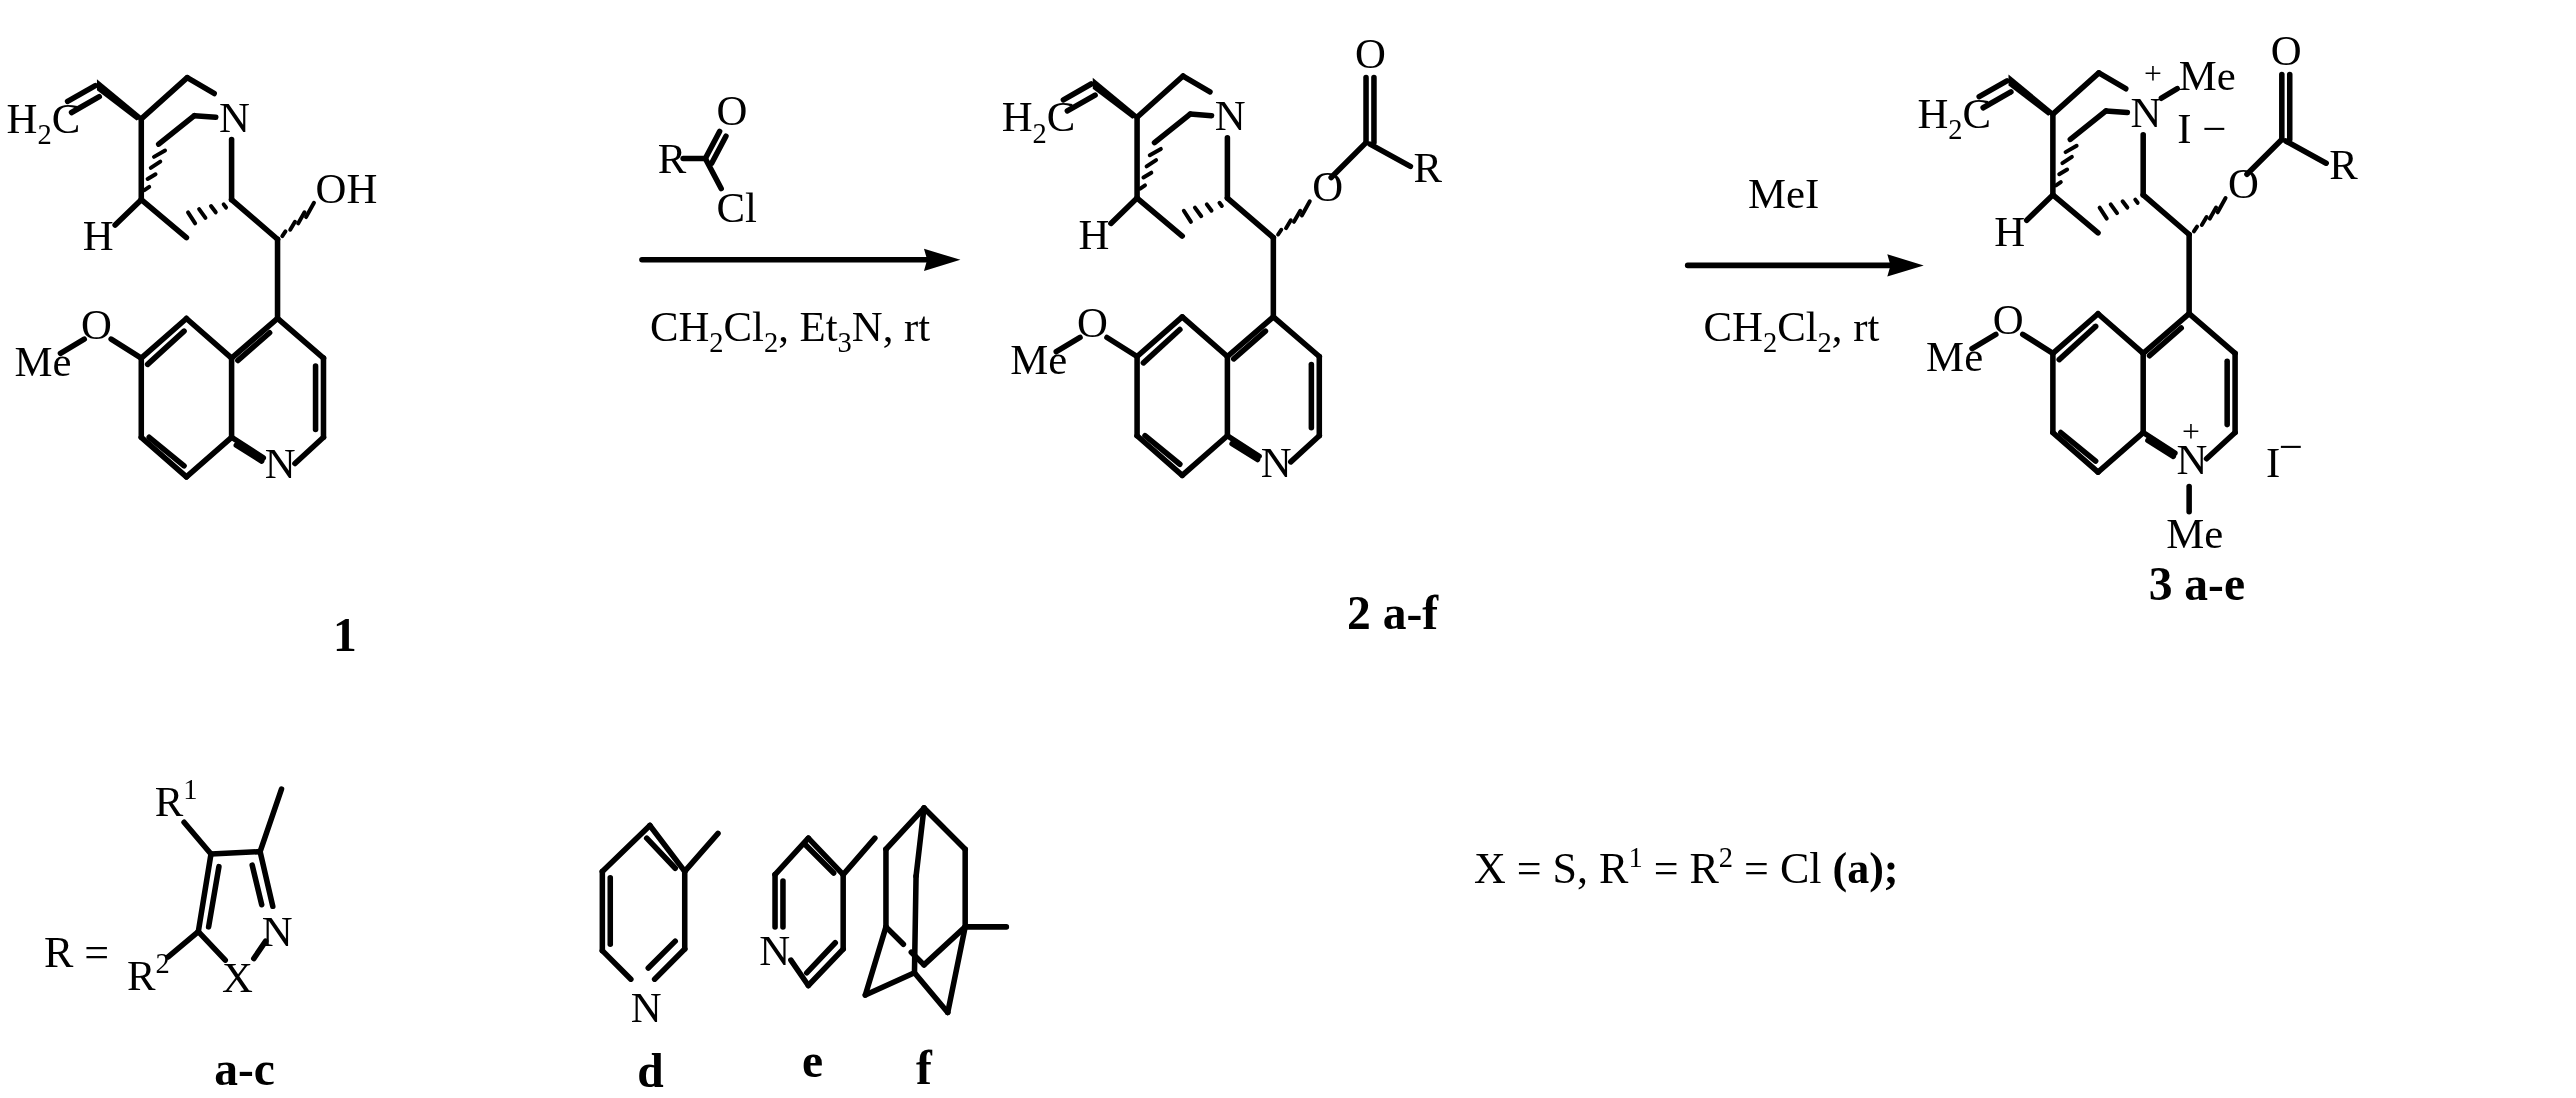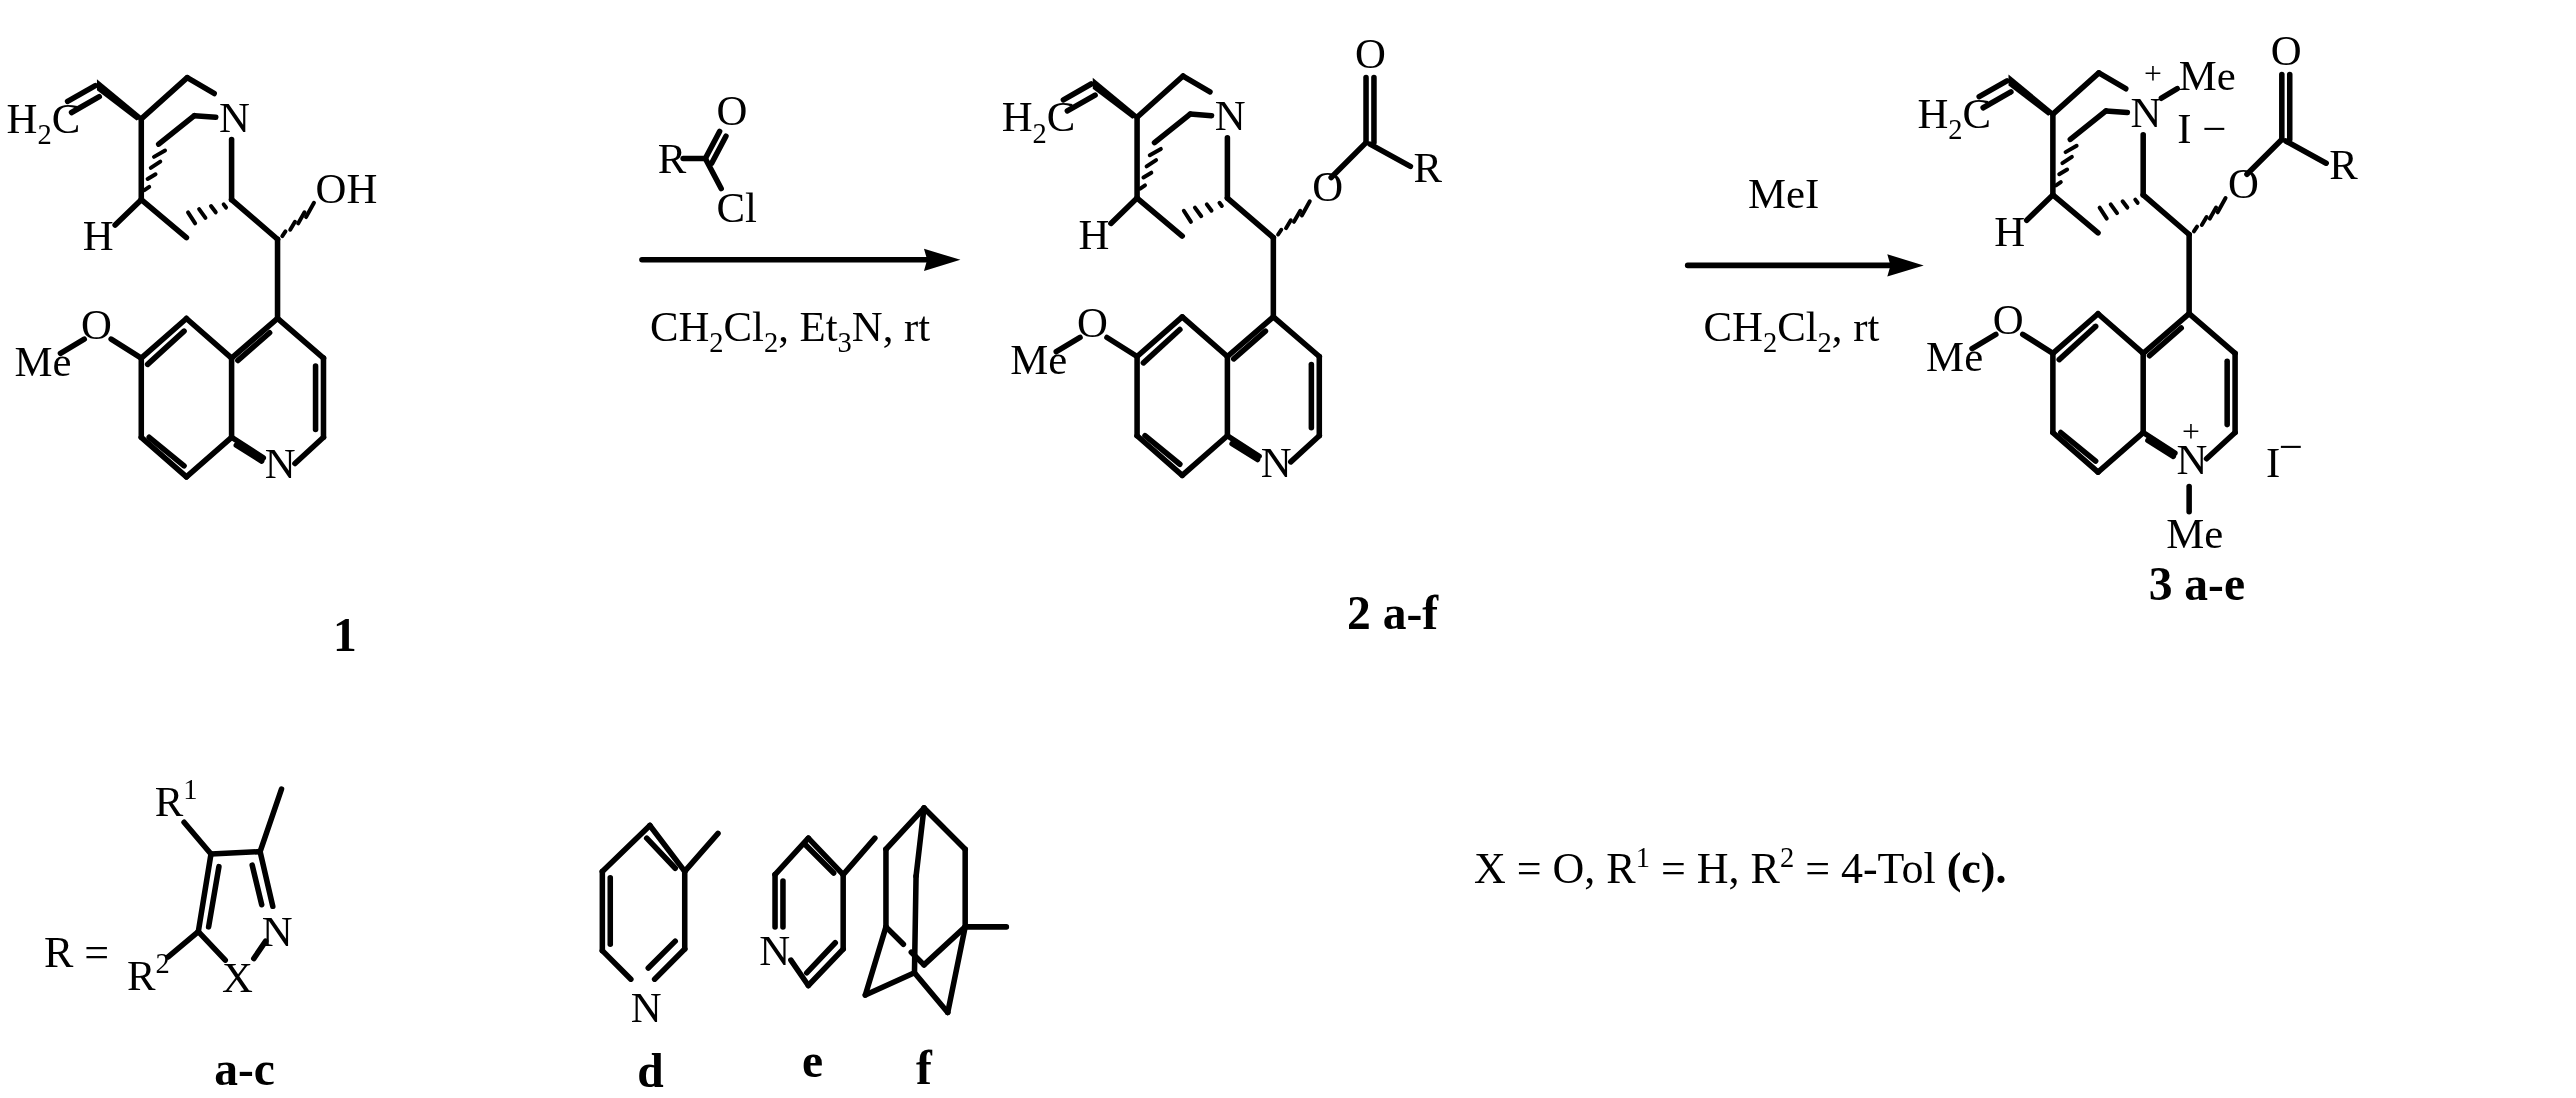--- a/index.html
+++ b/index.html
@@ -304,15 +304,15 @@
     <line class="bond" x1="1154" y1="1228" x2="1196" y2="1278"></line>
     <line class="bond" x1="1196" y1="1278" x2="1218" y2="1170"></line>
     <line class="bond" x1="1218" y1="1170" x2="1270" y2="1170"></line>
   </g>
   <text class="cmp" x="1156" y="1368">f</text>
 </svg>
 
 <div class="rlabel">R =</div>
 
 <div class="legend">
-  <div><span>X = O, R</span><sup>1</sup><span> = H, R</span><sup>2</sup><span> = 4-Tol </span><b>(c)</b><b>.</b></div>
+  <div><span>X = S,  R</span><sup>1</sup><span> = R</span><sup>2</sup><span> = Cl </span><b>(a)</b><b>;</b></div>
 </div>
 
 
 </body></html>

